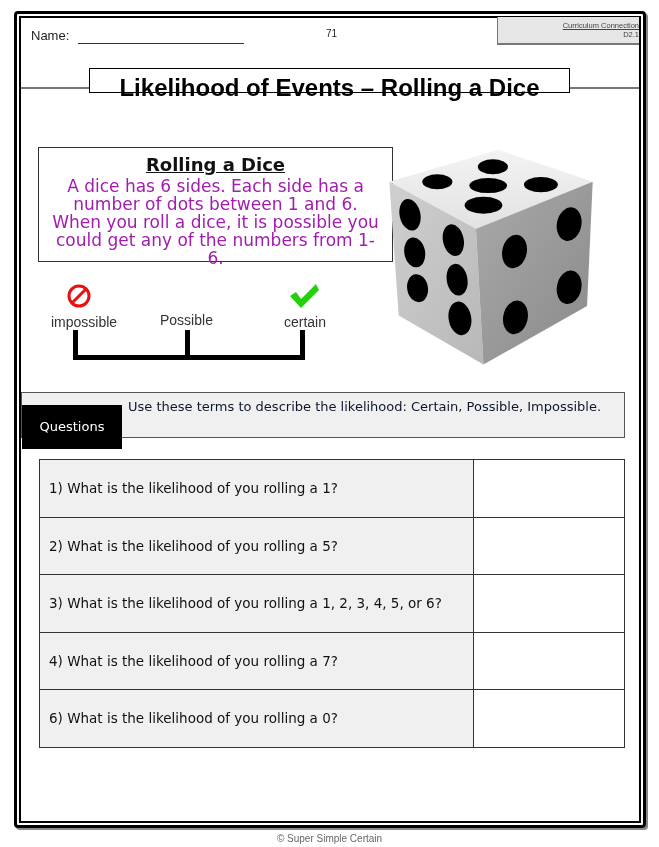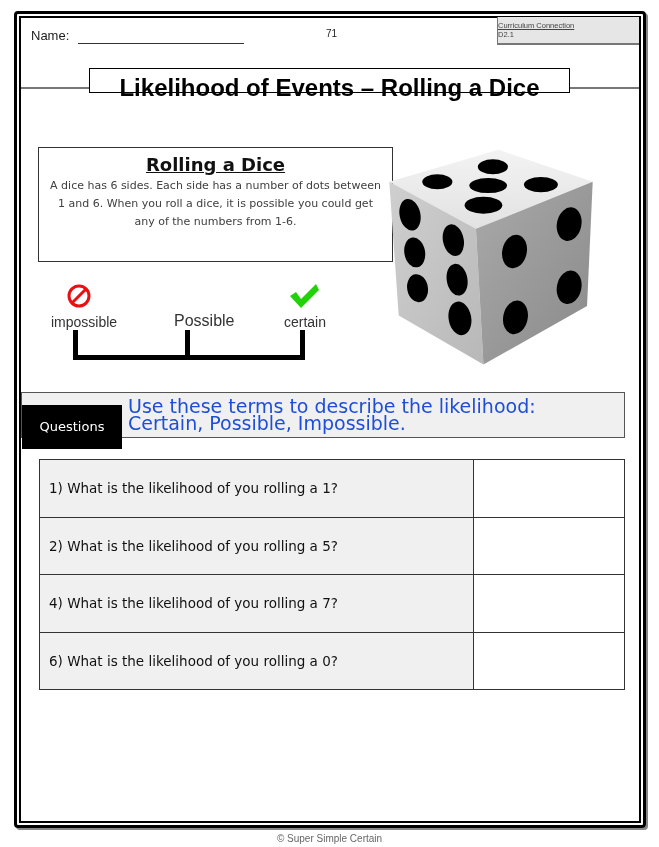--- a/index.html
+++ b/index.html
@@ -24,21 +24,21 @@
   .name-line {
     position: absolute; left: 78px; top: 43px; width: 166px; border-bottom: 1px solid #333;
   }
   .page-number {
     position: absolute; left: 326px; top: 28px; font-size: 10px; color: #222;
     font-family: "Liberation Sans", sans-serif;
   }
   .curriculum-box {
     position: absolute; left: 497px; top: 17px; width: 142px; height: 28px;
     background: #e6e6e6; border-left: 1px solid #777; border-bottom: 2px solid #777;
-    text-align: left; font-size: 7.5px; color: #444; line-height: 9px; padding-top: 4px;
+    text-align: right; font-size: 7.5px; color: #444; line-height: 9px; padding-top: 4px;
     font-family: "Liberation Sans", sans-serif;
   }
   .curriculum-box .title { text-decoration: underline; display: block; }
 
   .title-rule {
     position: absolute; left: 21px; top: 87px; width: 618px; height: 2px; background: #777;
   }
   .title-box {
     position: absolute; left: 89px; top: 68px; width: 481px; height: 25px;
     background: #fff; border: 1.5px solid #000;
@@ -48,42 +48,42 @@
 
   .info-box {
     position: absolute; left: 38px; top: 147px; width: 355px; height: 115px;
     border: 1.5px solid #333; text-align: center;
   }
   .info-title {
     display: inline-block; margin-top: 6px; font-size: 18px; font-weight: bold;
     text-decoration: underline; color: #111;
   }
   .info-body {
-    font-size: 11px; line-height: 18px; color: #404040; padding: 2px 10px 0 10px;
+    font-size: 17px; line-height: 18px; color: #a21caf; padding: 2px 10px 0 10px;
   }
 
   .scale { position: absolute; left: 40px; top: 282px; width: 290px; height: 80px; }
   .scale-label {
     position: absolute; font-size: 14px; color: #333; font-family: "Liberation Sans", sans-serif;
   }
   .scale-bar-h { position: absolute; left: 33px; top: 73px; width: 232px; height: 5px; background: #000; }
   .scale-tick { position: absolute; width: 5px; background: #000; }
 
   .dice { position: absolute; left: 378px; top: 145px; width: 226px; height: 228px; }
 
   .questions-bar {
     position: absolute; left: 21px; top: 392px; width: 604px; height: 46px;
     border: 1.5px solid #555; background: #f0f0f0;
   }
   .questions-tag {
     position: absolute; left: 0; top: 0; width: 100px; height: 100%; background: #000;
     color: #fff; font-size: 13px; line-height: 44px; text-align: center; margin-top: 12px;
   }
   .questions-instr {
-    position: absolute; left: 106px; top: 5px; right: 10px; font-size: 19px; line-height: 17px; color: #1d4ed8;
+    position: absolute; left: 106px; top: 5px; right: 10px; font-size: 13px; line-height: 17px; color: #0f172a;
   }
 
   .q-table {
     position: absolute; left: 39px; top: 459px; width: 586px; border-collapse: collapse;
   }
   .q-table td {
     border: 1.5px solid #333; height: 57.5px; font-size: 13.5px; color: #111;
   }
   .q-table td.q { background: #f0f0f0; width: 434px; padding-left: 9px; }
   .q-table td.a { background: #fff; }
@@ -115,21 +115,21 @@
   <div class="info-title">Rolling a Dice</div>
   <div class="info-body">A dice has 6 sides. Each side has a number of dots between 1 and 6. When you roll a dice, it is possible you could get any of the numbers from 1-6.</div>
 </div>
 
 <div class="scale">
   <svg style="position:absolute;left:27px;top:2px" width="24" height="24" viewBox="0 0 24 24">
     <circle cx="12" cy="12" r="10" fill="none" stroke="#e81010" stroke-width="3"></circle>
     <line x1="5" y1="19" x2="19" y2="5" stroke="#e81010" stroke-width="3"></line>
   </svg>
   <span class="scale-label" style="left:11px;top:32px">impossible</span>
-  <span class="scale-label" style="left:134px;top:30px;font-size:16px">Possible</span>
+  <span class="scale-label" style="left:120px;top:30px;font-size:14px">Possible</span>
   <svg style="position:absolute;left:248px;top:0" width="34" height="28" viewBox="0 0 34 28">
     <path d="M2 14 L8 10 L13 17 L28 2 L31 8 L13 26 Z" fill="#22d10a"></path>
   </svg>
   <span class="scale-label" style="left:244px;top:32px">certain</span>
   <div class="scale-tick" style="left:33px;top:48px;height:30px"></div>
   <div class="scale-tick" style="left:145px;top:48px;height:30px"></div>
   <div class="scale-tick" style="left:260px;top:48px;height:30px"></div>
   <div class="scale-bar-h"></div>
 </div>
 
@@ -177,20 +177,24 @@
   <tbody>
       <tr>
     <td class="q">1) What is the likelihood of you rolling a 1?</td>
     <td class="a"></td>
   </tr>
   <tr>
     <td class="q">2) What is the likelihood of you rolling a 5?</td>
     <td class="a"></td>
   </tr>
   <tr>
+    <td class="q">3) What is the likelihood of you rolling a 1, 2, 3, 4, 5, or 6?</td>
+    <td class="a"></td>
+  </tr>
+  <tr>
     <td class="q">4) What is the likelihood of you rolling a 7?</td>
     <td class="a"></td>
   </tr>
   <tr>
     <td class="q">6) What is the likelihood of you rolling a 0?</td>
     <td class="a"></td>
   </tr>
 </tbody>
   </table>
 

